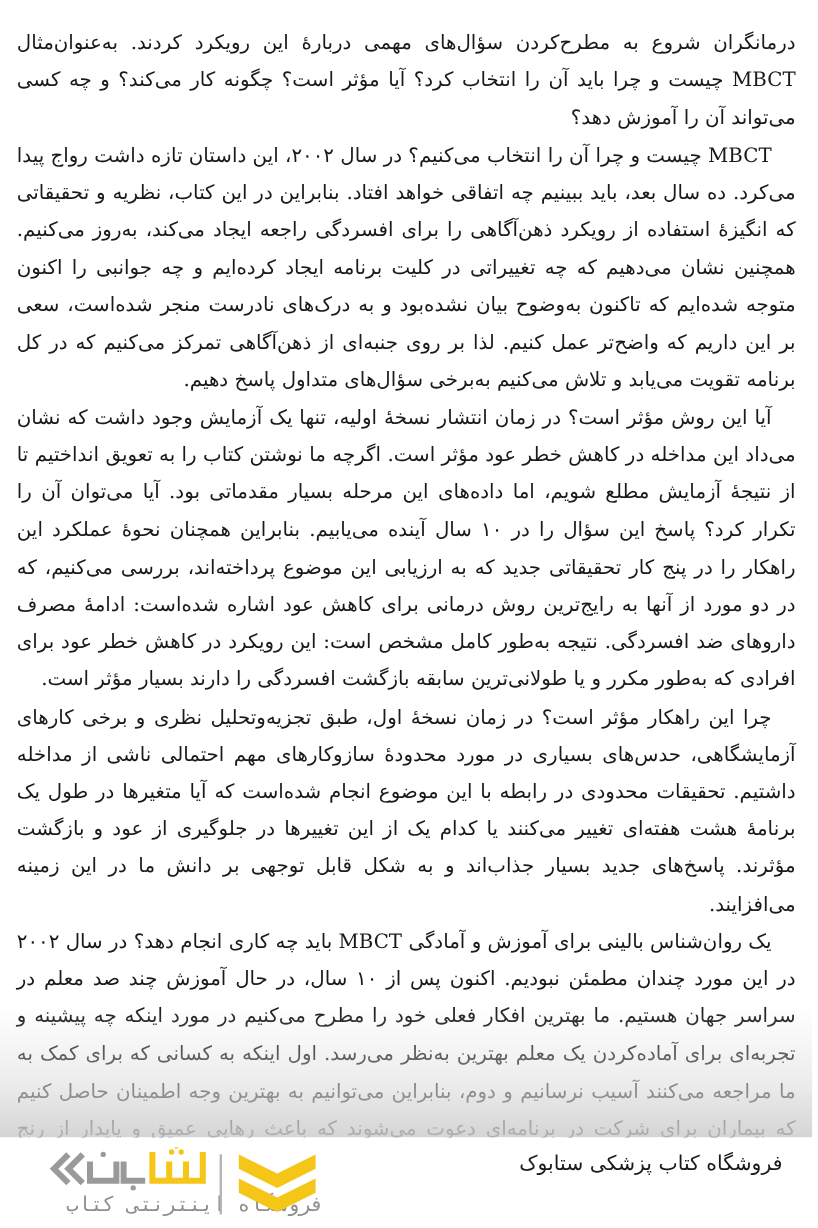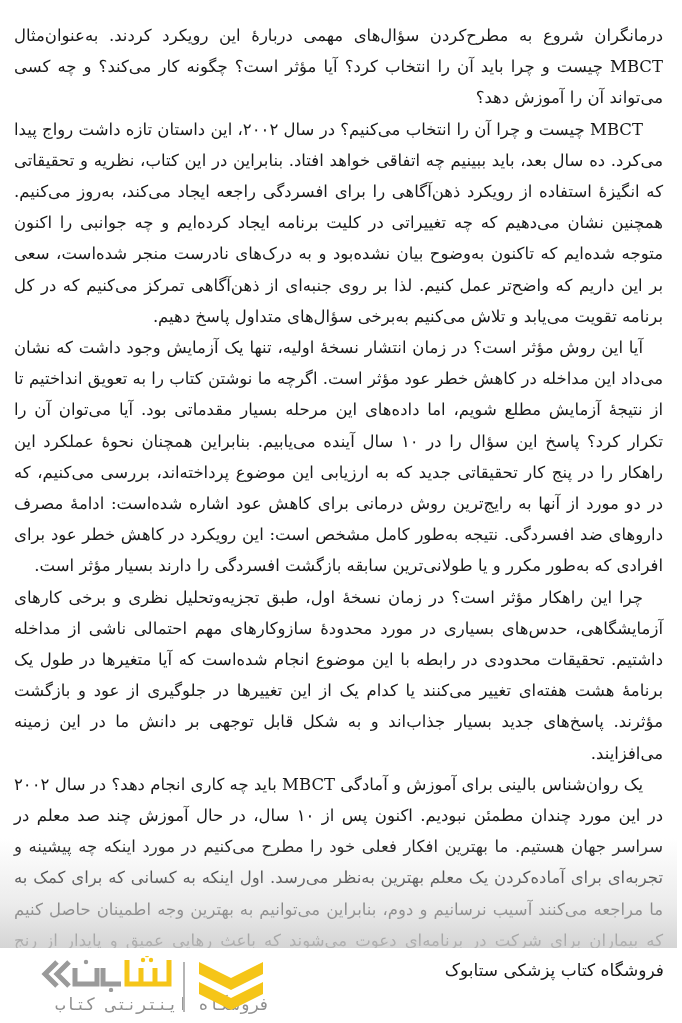--- a/index.html
+++ b/index.html
@@ -55,21 +55,21 @@
   .footer {
     position: absolute;
     left: 0;
     top: 948px;
     width: 682px;
     height: 75px;
     background: #ffffff;
   }
   .footer-store-name {
     position: absolute;
-    right: 18px;
+    right: 30px;
     top: 12px;
     direction: rtl;
     font-family: "DejaVu Sans", sans-serif;
     font-size: 17px;
     color: #1a1a1a;
   }
   .footer-url {
     position: absolute;
     right: 30px;
     top: 42px;

